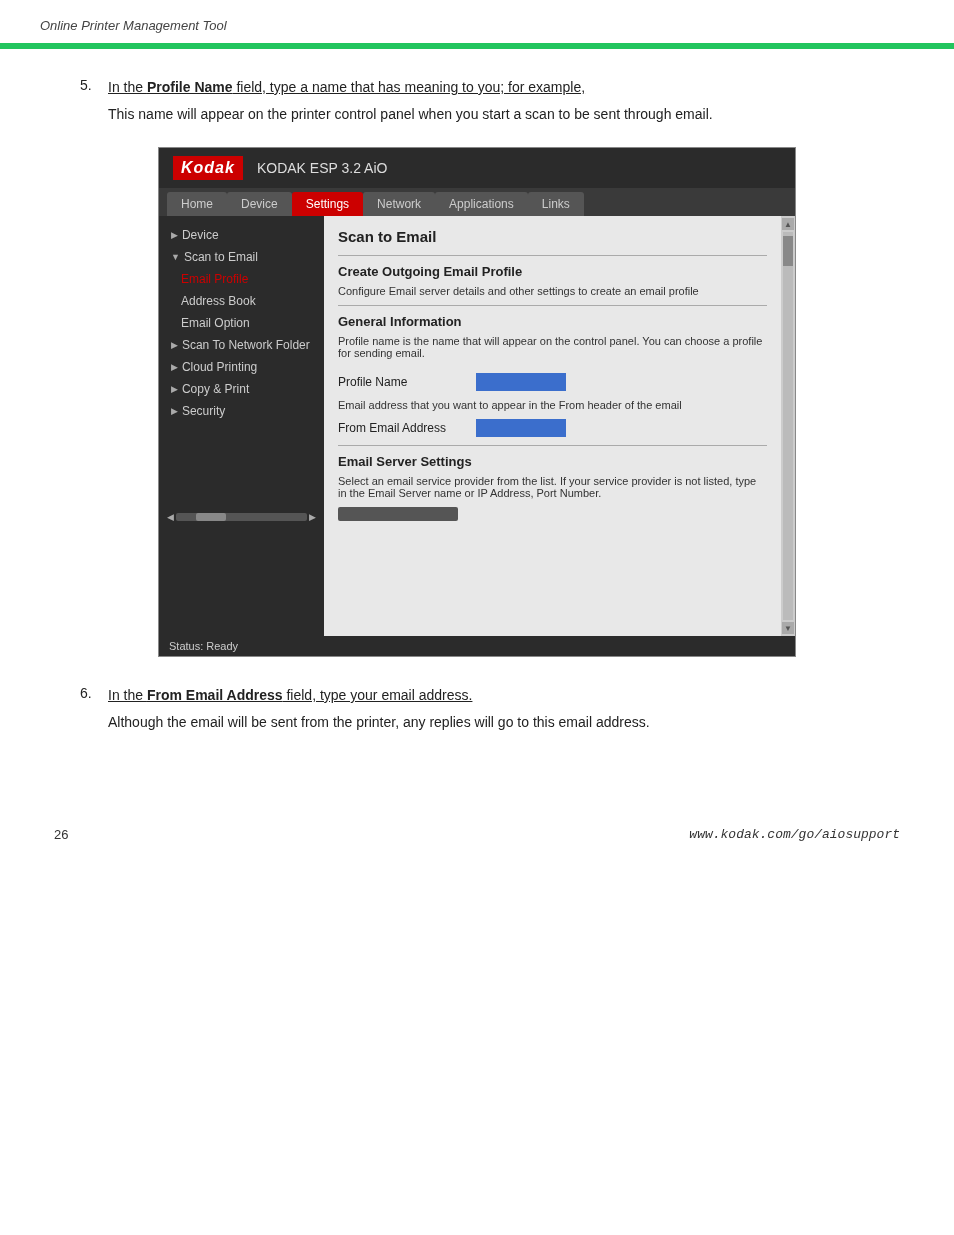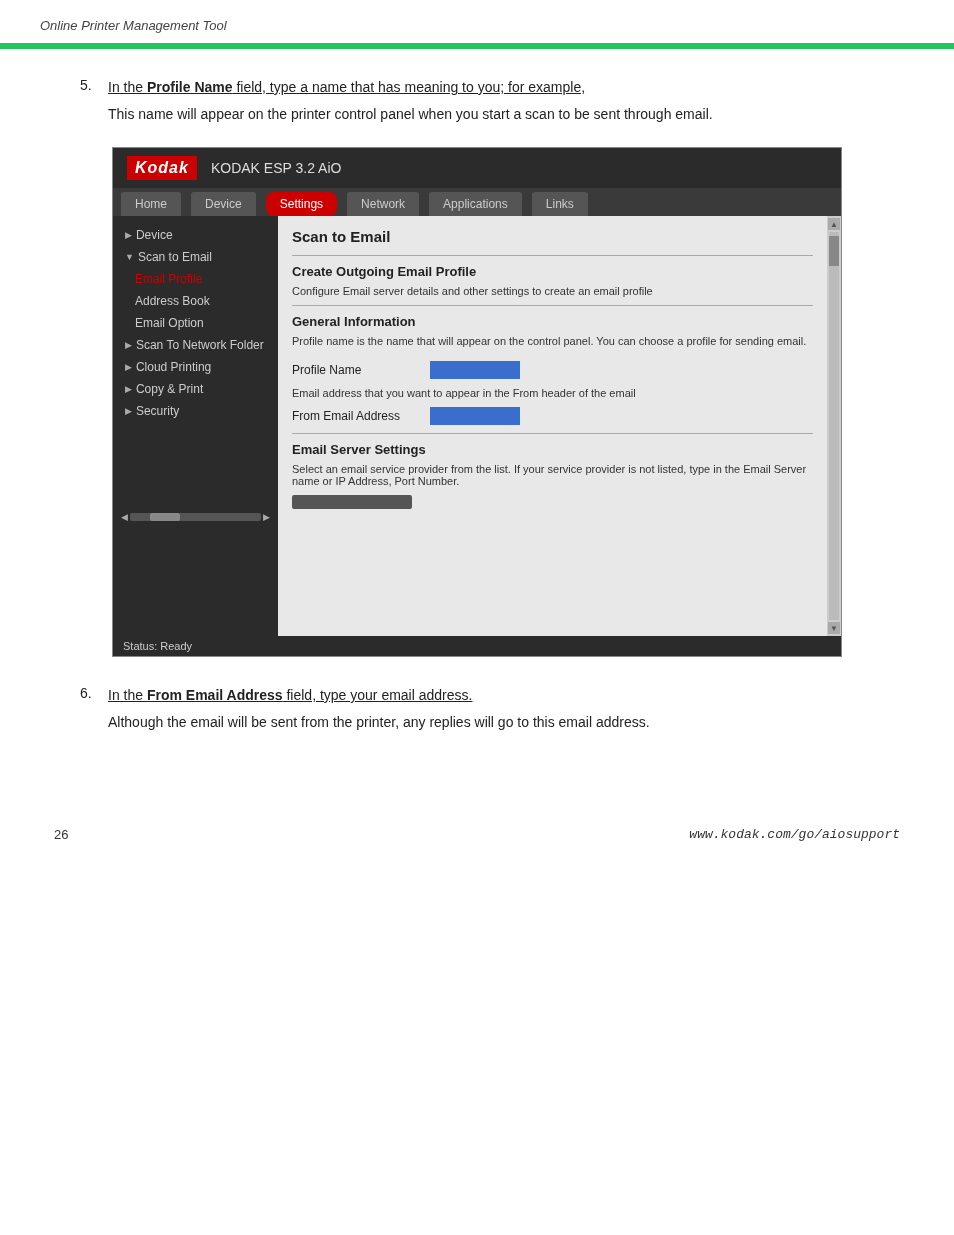--- a/index.html
+++ b/index.html
@@ -55,21 +55,21 @@
       font-size: 14px;
       color: #222;
       line-height: 1.5;
       margin-bottom: 16px;
     }
 
     
     .screenshot-container {
       border: 1px solid #888;
       background: #2b2b2b;
-      width: 730px;
+      width: 638px;
       margin: 0 auto 28px auto;
       font-family: Arial, sans-serif;
     }
 
     
     .kodak-header {
       background: #2b2b2b;
       display: flex;
       align-items: center;
       padding: 8px 14px;
@@ -88,34 +88,33 @@
       color: #ddd;
       font-size: 14px;
     }
 
     
     .nav-tabs {
       background: #3a3a3a;
       display: flex;
       align-items: center;
       padding: 4px 8px 0 8px;
-      gap: 10px;
+      gap: 0;
     }
     .nav-tab {
       padding: 5px 14px;
       font-size: 12px;
       color: #ccc;
       cursor: pointer;
       background: #555;
       border-radius: 3px 3px 0 0;
     }
     .nav-tab.active {
       background: #cc0000;
       color: white;
-      border-radius: 8px;
     }
 
     
     .screenshot-body {
       display: flex;
       background: #f0f0f0;
       min-height: 420px;
     }
 
     

